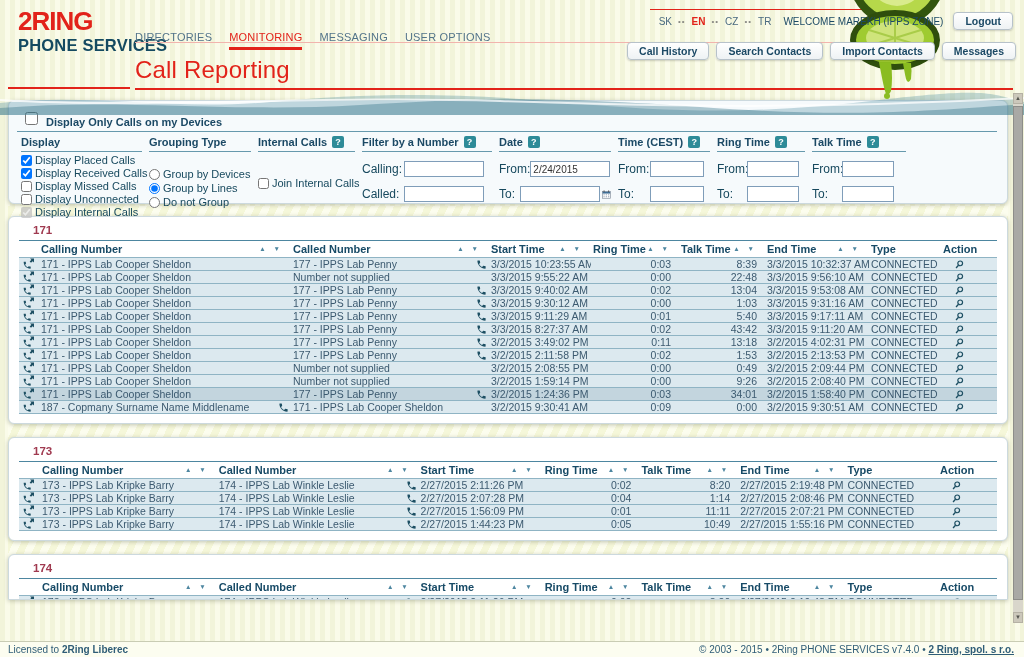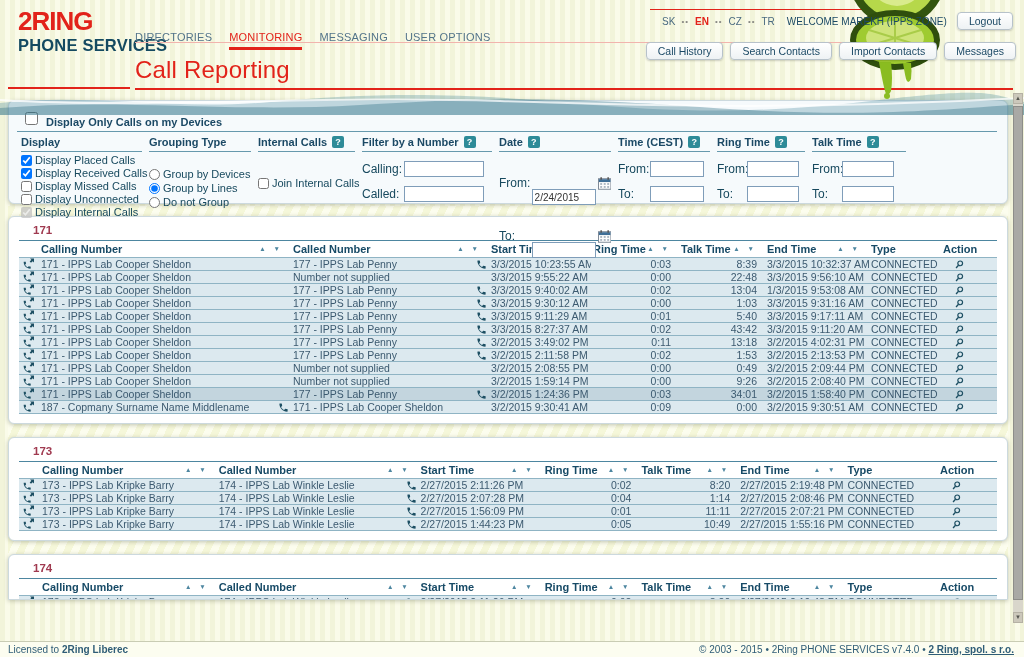--- a/index.html
+++ b/index.html
@@ -20,21 +20,21 @@
     text-decoration:none;padding-bottom:4px;cursor:pointer;letter-spacing:.2px;text-align:right;}
   .nav-item.active{color:#e2231a;border-bottom:3px solid #e2231a;}
   .nav-underline{position:absolute;left:135px;top:42px;width:777px;height:1px;background:#f2b4ad;}
   .lang-row{position:absolute;top:12px;right:11px;display:flex;align-items:center;gap:6px;z-index:6;}
   .lang{font-size:10px;color:#4a6a80;text-decoration:none;cursor:pointer;}
   .lang.active{color:#e2231a;font-weight:bold;}
   .lsep{font-size:8px;color:#8a8a84;letter-spacing:1px;}
   .welcome{font-size:10px;color:#1b4965;margin:0 4px 0 6px;}
   .wbtn{background:linear-gradient(#ffffff,#eef2f4);border:1px solid #b7c2ca;border-radius:4px;
     color:#1b4965;font-size:10.5px;padding:2px 11px;box-shadow:0 1px 2px rgba(0,0,0,.18);
-    font-family:inherit;cursor:pointer;white-space:nowrap;}
+    font-family:inherit;cursor:pointer;white-space:nowrap;font-weight:bold;}
   .quick-buttons{position:absolute;top:42px;right:8px;display:flex;gap:7px;z-index:6;}
   .page-title{position:absolute;left:135px;top:56px;margin:0;font-size:24px;font-weight:normal;
     color:#e2231a;letter-spacing:.2px;}
   .lime{position:absolute;left:835px;top:0;z-index:4;pointer-events:none;}
 
   
   .wave{position:absolute;left:0;top:89px;z-index:3;pointer-events:none;}
 
   
   .panel{background:#fdfefe;border:1px solid #ccd9de;border-radius:6px;
@@ -54,21 +54,21 @@
     white-space:nowrap;cursor:pointer;line-height:12px;}
   .opt input{width:11px;height:11px;margin:0;}
   .c-grouping{width:102px;} .c-grouping .fbody{margin-top:16px;display:flex;flex-direction:column;gap:2px;}
   .c-display{width:121px;} .c-display .fbody{margin-top:2px;display:flex;flex-direction:column;gap:1px;}
   .c-internal{width:97px;} .c-internal .fbody{margin-top:25px;}
   .frow{display:flex;align-items:center;margin-top:9px;white-space:nowrap;}
   .frow .flab{font-size:12px;color:#17495e;}
   .finput{height:16px;border:1px solid #7f9db9;background:#fff;font-size:10px;color:#333;
     font-family:inherit;padding:0 2px;}
   .c-number{width:130px;} .c-number .flab{width:42px;} .c-number .finput{width:80px;}
-  .c-date{width:112px;}   .c-date .flab{width:34px;}   .c-date .finput{width:64px;margin-top:28px;}
+  .c-date{width:112px;}   .c-date .flab{width:34px;}   .c-date .finput{width:80px;}
   .c-time{width:92px;}    .c-time .flab{width:32px;}   .c-time .finput{width:54px;}
   .c-ring{width:88px;}    .c-ring .flab{width:30px;}   .c-ring .finput{width:52px;}
   .c-talk{width:94px;}    .c-talk .flab{width:30px;}   .c-talk .finput{width:52px;}
   .cal{margin-left:2px;cursor:pointer;}
   .c-actions{flex:1;margin-right:0;display:flex;flex-direction:column;align-items:flex-end;}
   .c-actions .fcol-title{width:100%;}
   .dbtn{display:block;width:112px;height:19px;margin-top:9px;border:1px solid #16394a;border-radius:2px;
     background:linear-gradient(#3d7089,#1e4a5e);color:#fff;font-weight:bold;font-size:11.5px;
     letter-spacing:.5px;text-align:center;line-height:17px;font-family:inherit;cursor:pointer;padding:0;}
   .dbtn.exp{margin-top:6px;}
@@ -400,21 +400,21 @@
                 <span class="ri">
                   <svg width="11" height="11" viewBox="0 0 24 24" fill="#1d4f63">
                     <path d="M6.62 10.79c1.44 2.83 3.76 5.14 6.59 6.59l2.2-2.21c.27-.27.67-.36 1.02-.24 1.12.37 2.33.57 3.57.57.55 0 1 .45 1 1V20c0 .55-.45 1-1 1-9.39 0-17-7.61-17-17 0-.55.45-1 1-1h3.5c.55 0 1 .45 1 1 0 1.25.2 2.45.57 3.57.11.35.03.74-.25 1.02l-2.2 2.2z"></path>
                   </svg>
                 </span>
               </div>
             </td>
             <td>3/3/2015 9:40:02 AM</td>
             <td class="num">0:02</td>
             <td class="num">13:04</td>
-            <td>1/3/2015 9:53:08 AM</td>
+            <td>3/3/2015 9:53:08 AM</td>
             <td>CONNECTED</td>
             <td class="act"><span class="ri"><svg width="11" height="11" viewBox="0 0 24 24">
                   <circle cx="13.5" cy="9.5" r="5.2" fill="none" stroke="#1d4f63" stroke-width="2.6"></circle>
                   <path d="M9.8 13.8 4.5 19.5" stroke="#1d4f63" stroke-width="3"></path>
                 </svg></span></td>
           </tr>
           <tr class="drow">
             <td class="cic"><span class="ri"><svg width="13" height="12" viewBox="0 0 24 24" fill="#1d4f63">
                   <path transform="translate(0 5) scale(.78)" d="M6.62 10.79c1.44 2.83 3.76 5.14 6.59 6.59l2.2-2.21c.27-.27.67-.36 1.02-.24 1.12.37 2.33.57 3.57.57.55 0 1 .45 1 1V20c0 .55-.45 1-1 1-9.39 0-17-7.61-17-17 0-.55.45-1 1-1h3.5c.55 0 1 .45 1 1 0 1.25.2 2.45.57 3.57.11.35.03.74-.25 1.02l-2.2 2.2z"></path>
                   <path d="M15 1h8v8l-2.7-2.7-3.3 3.3-2.6-2.6 3.3-3.3z"></path>

